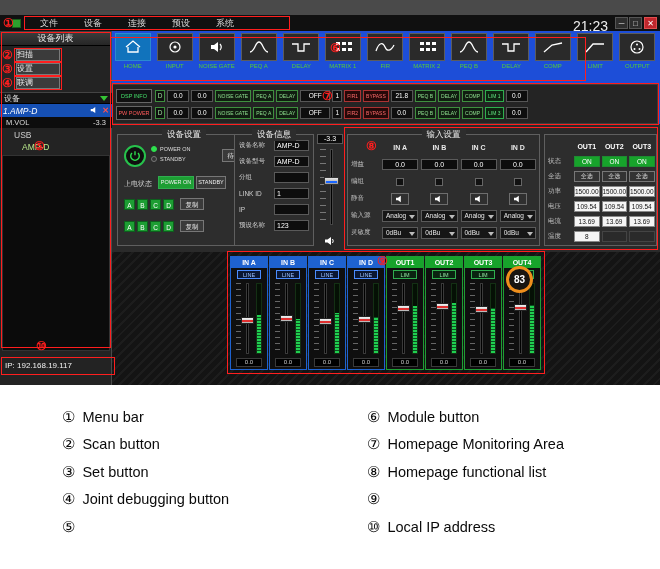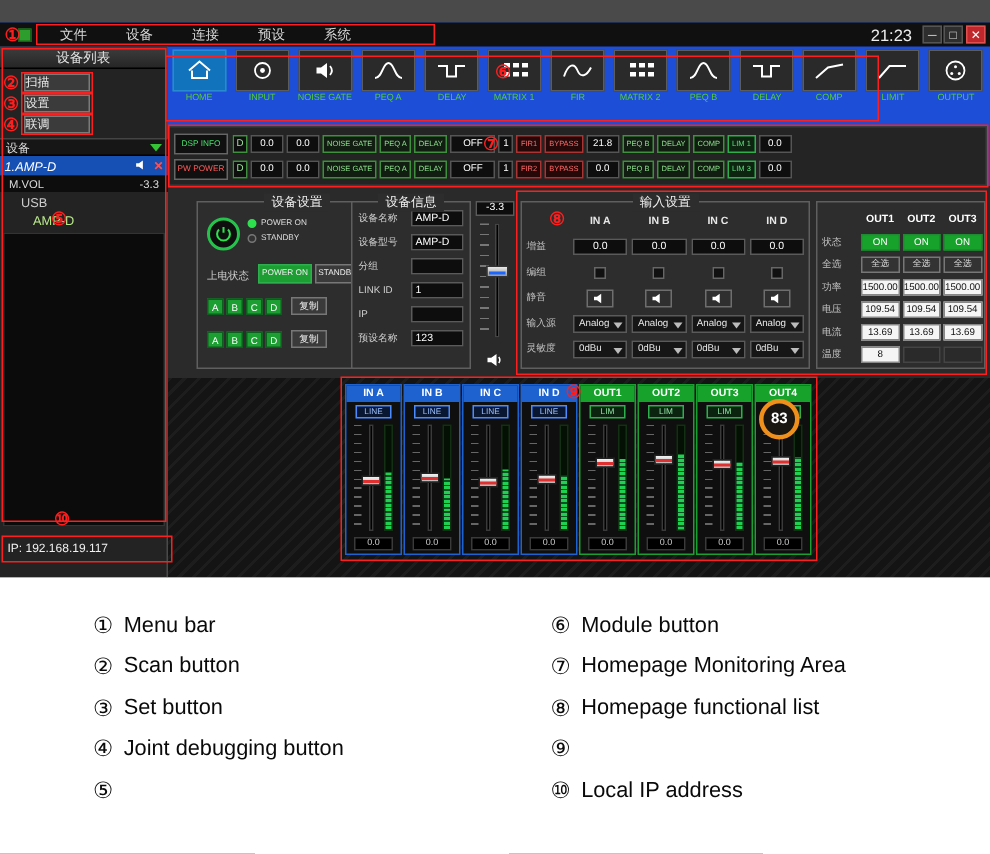--- a/index.html
+++ b/index.html
@@ -5,21 +5,21 @@
   * { box-sizing: border-box; margin: 0; padding: 0; }
   body { background:#fff; font-family:"Liberation Sans", sans-serif; }
   .stage { position:relative; width:660px; height:569px; overflow:hidden; background:#fff; }
 
   
   .app { position:absolute; left:0; top:0; width:660px; height:385px; background:#1d4ed8; }
   .topstrip { position:absolute; left:0; top:0; width:660px; height:15px; background:#4a4a4a; }
   .titlebar { position:absolute; left:0; top:15px; width:660px; height:16px; background:#101010; display:flex; align-items:center; }
   .app-icon { width:9px; height:9px; margin:0 6px 0 12px; background:#2d9e2d; border:1px solid #1a5f1a; }
   .menu { color:#d8d8d8; font-size:9px; padding:0 13px; cursor:default; }
-  .tb-time { position:absolute; right:52px; top:3px; color:#eee; font-size:11px; }
+  .tb-time { position:absolute; right:52px; top:3px; color:#eee; font-size:14px; }
   .winbtn { position:absolute; top:2px; width:13px; height:12px; font-size:8px; line-height:11px; text-align:center; color:#ddd; background:#2e2e2e; border:1px solid #555; }
   .winbtn.min { right:32px; } .winbtn.max { right:18px; }
   .winbtn.close { right:3px; background:#c0272d; border-color:#e05050; color:#fff; }
 
   
   .sidebar { position:absolute; left:0; top:31px; width:112px; height:354px; background:#232323; border-right:1px solid #4a4a4a; }
   .sb-title { height:15px; background:linear-gradient(#3e3e3e,#262626); color:#e5e5e5; font-size:9px; text-align:center; line-height:15px; border-bottom:1px solid #000; }
   .sb-btn { position:absolute; left:16px; width:44px; height:12px; background:#3b3b3b; border:1px solid #7a7a7a; color:#eee; font-size:8px; line-height:10px; text-align:left; cursor:pointer; }
   #btn-scan { top:18px; } #btn-set { top:32px; } #btn-joint { top:46px; }
   .tree-head { position:absolute; left:0; top:61px; width:112px; height:12px; background:#161616; border-top:1px solid #444; border-bottom:1px solid #000; color:#ddd; font-size:8px; line-height:11px; padding:0 4px; }
@@ -54,21 +54,21 @@
   .mcell.off { width:30px; }
   .mcell.num { width:10px; }
   .mchip { background:#101d10; border:1px solid #3f8f3f; color:#8fe08f; font-size:5px; height:12px; line-height:10px; padding:0 2px; white-space:nowrap; flex:none; cursor:pointer; }
   .mchip.red { background:#260808; border-color:#a33; color:#ff6b6b; }
   .mchip.green { background:#0d2410; border-color:#2fae4e; color:#5fe07f; }
 
   
   .main-bg { position:absolute; left:112px; top:124px; width:548px; height:128px; background:#2a2a2a; }
   .panel { position:absolute; top:134px; height:112px; background:#2d2d2d; border:1px solid #5f5f5f; }
   .panel-h { position:absolute; top:-6px; left:50%; transform:translateX(-50%); background:#2d2d2d; padding:0 5px; color:#efefef; font-size:8.5px; white-space:nowrap; }
-  #p-settings { left:117px; width:134px;margin-left:14px; }
+  #p-settings { left:117px; width:134px; }
   #p-info { left:234px; width:80px; }
   #p-input { left:347px; width:193px; }
   #p-output { left:544px; width:113px; }
 
   .pwr-btn { position:absolute; left:6px; top:10px; width:22px; height:22px; border-radius:50%; border:2px solid #27c24c; background:#0f0f0f; display:flex; align-items:center; justify-content:center; cursor:pointer; }
   .pwr-radios { position:absolute; left:33px; top:11px; display:flex; flex-direction:column; gap:4px; }
   .radio { display:flex; align-items:center; gap:3px; font-size:5.5px; color:#ddd; white-space:nowrap; }
   .dot { width:6px; height:6px; border-radius:50%; background:#333; border:1px solid #777; flex:none; }
   .dot.g { background:#2ee04e; border-color:#2ee04e; }
   .btn-sm { font-size:6.5px; color:#eee; background:#3a3a3a; border:1px solid #777; height:13px; line-height:11px; text-align:center; cursor:pointer; }

